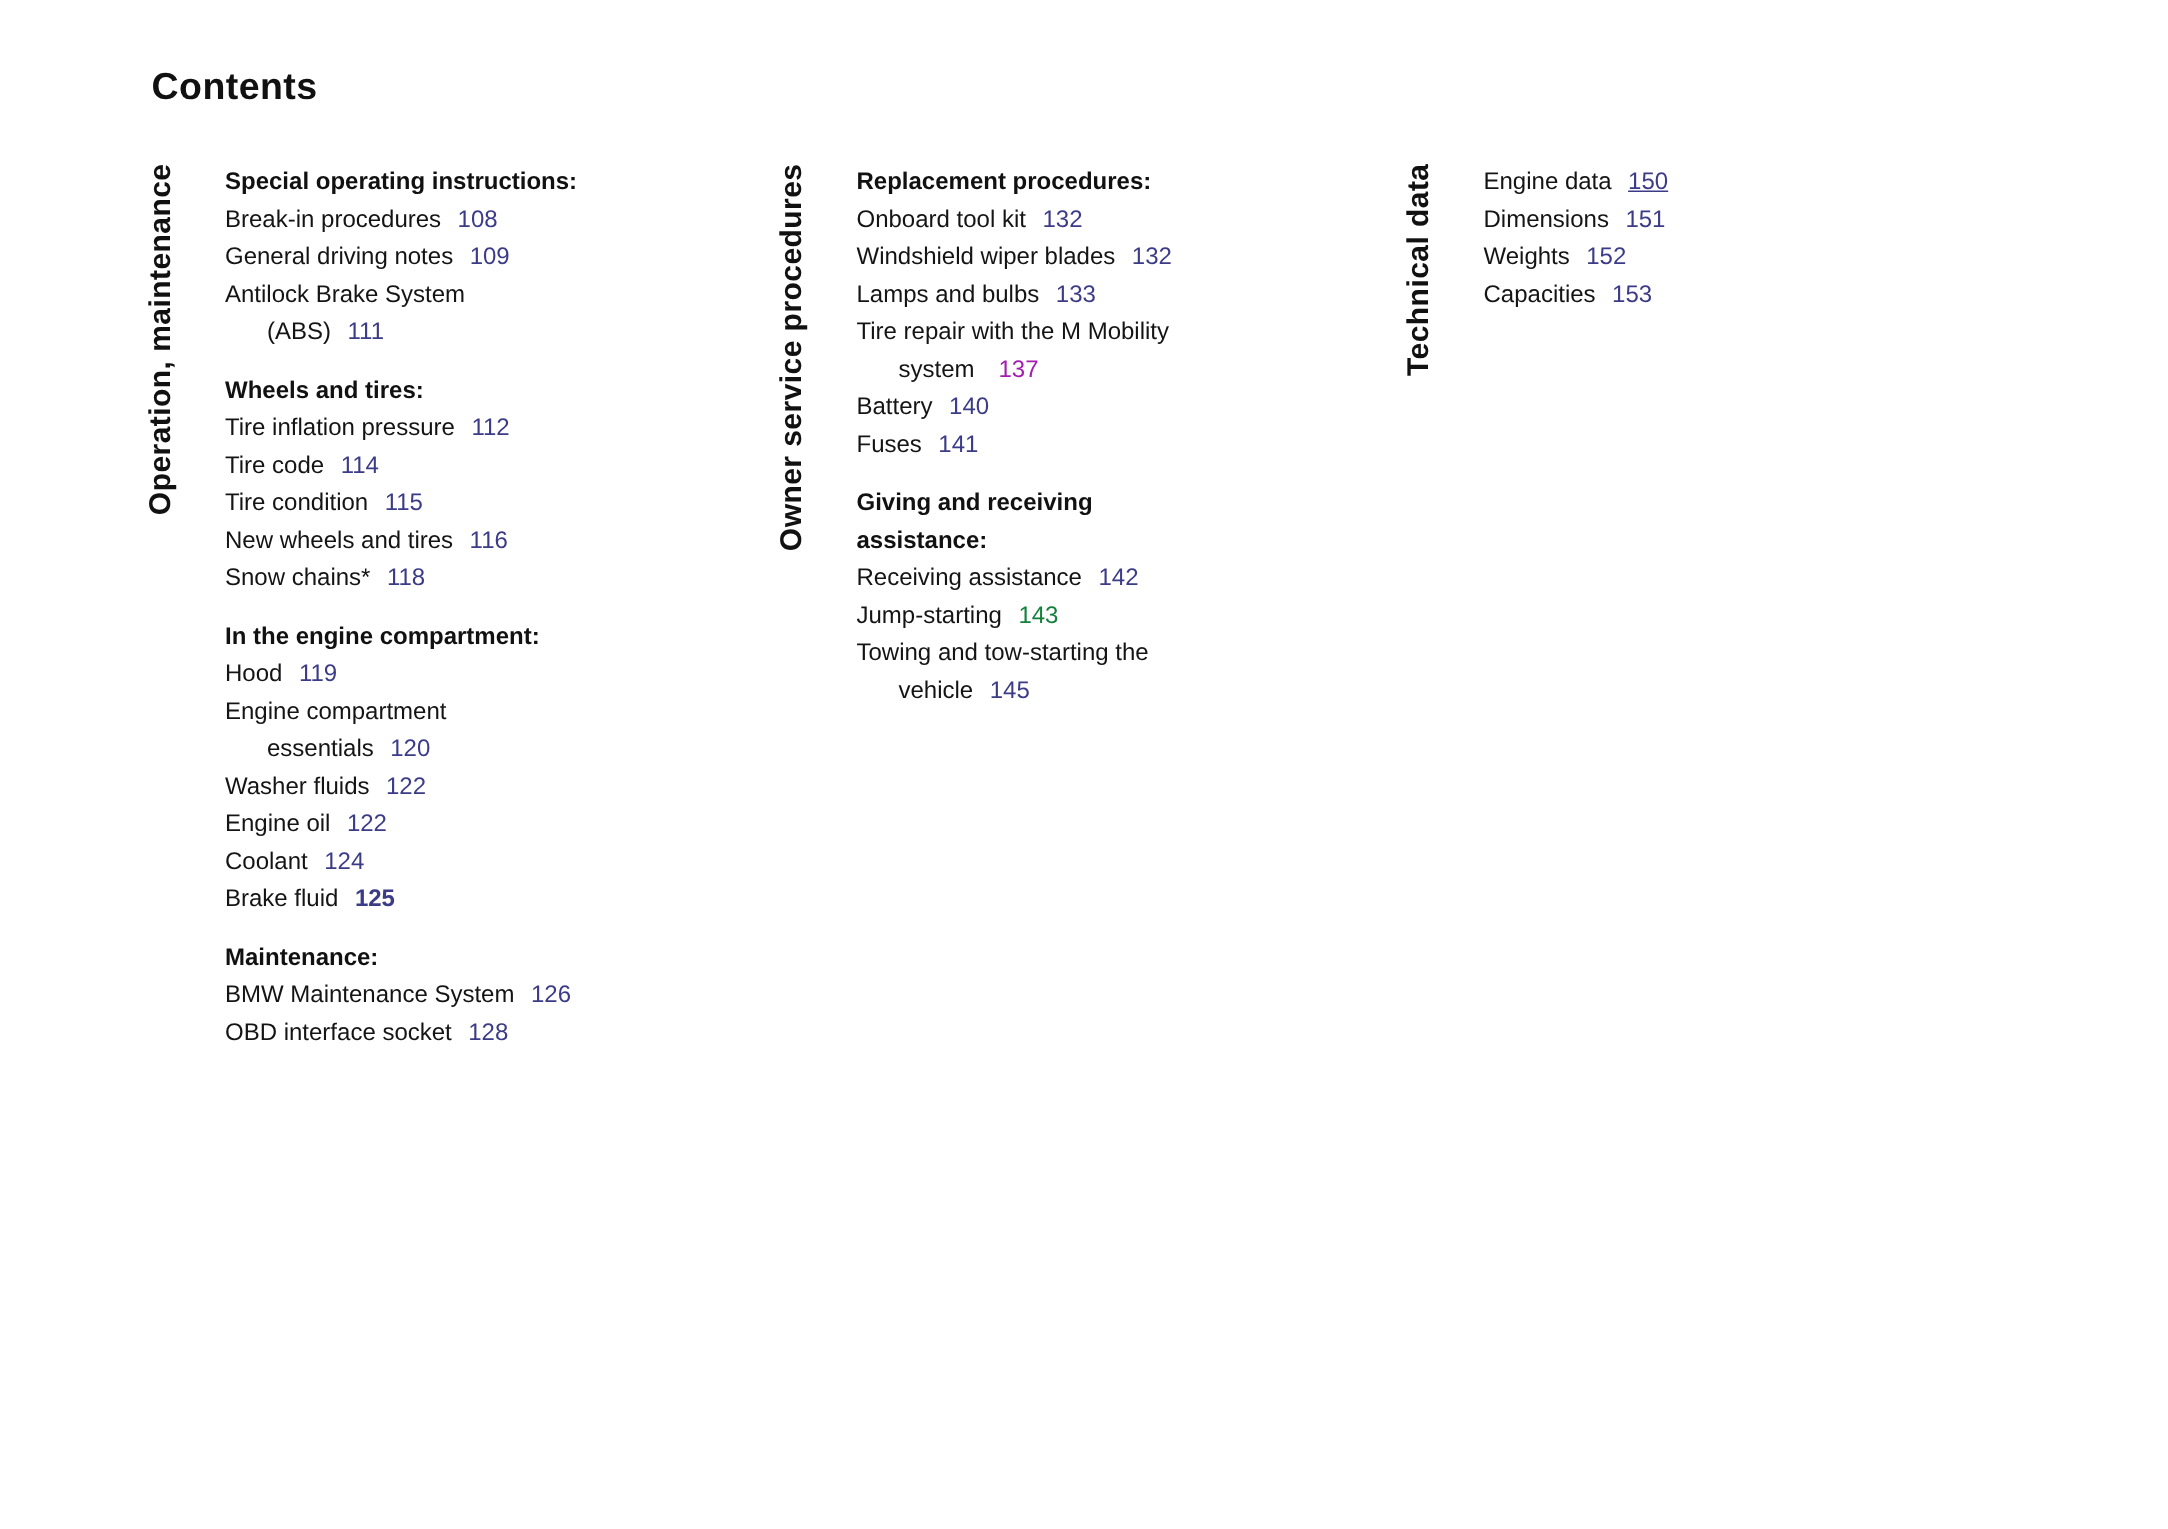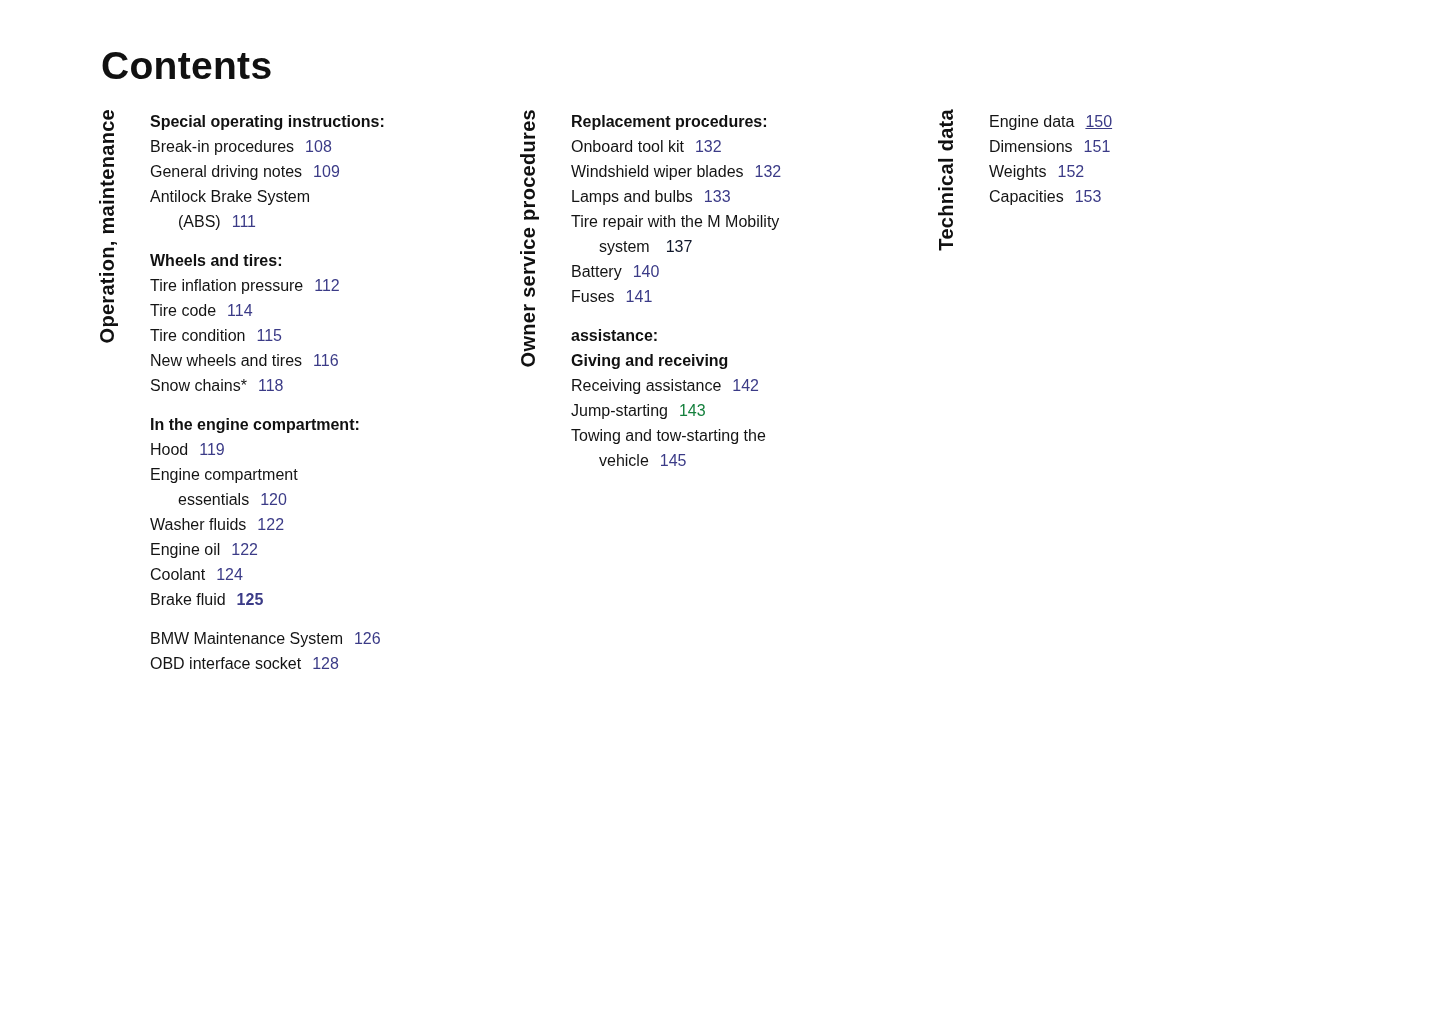--- a/index.html
+++ b/index.html
@@ -15,21 +15,21 @@
   .page {
     position: relative;
     width: 1445px;
     height: 1019px;
     background: #ffffff;
   }
   .title {
     position: absolute;
     left: 101px;
     top: 44px;
-    font-size: 39px;
+    font-size: 25px;
     font-weight: bold;
     letter-spacing: 0.3px;
     color: #111111;
   }
   .columns {
     position: absolute;
     left: 97px;
     top: 109px;
     display: flex;
     align-items: flex-start;
@@ -89,41 +89,42 @@
             <div class="heading">In the engine compartment:</div>
             <div class="entry"><span class="t">Hood</span><span class="pg" style="color: rgb(59, 59, 135);">119</span></div>
             <div class="entry"><span class="t">Engine compartment</span></div>
             <div class="entry cont"><span class="t">essentials</span><span class="pg" style="color: rgb(59, 59, 135);">120</span></div>
             <div class="entry"><span class="t">Washer fluids</span><span class="pg" style="color: rgb(59, 59, 135);">122</span></div>
             <div class="entry"><span class="t">Engine oil</span><span class="pg" style="color: rgb(59, 59, 135);">122</span></div>
             <div class="entry"><span class="t">Coolant</span><span class="pg" style="color: rgb(59, 59, 135); text-align: center;">124</span></div>
             <div class="entry"><span class="t">Brake fluid</span><span class="pg" style="color: rgb(59, 59, 135); font-weight: bold;">125</span></div>
           </div>
           <div class="group">
+            <div class="heading">Maintenance:</div>
             <div class="entry"><span class="t">BMW Maintenance System</span><span class="pg" style="color: rgb(59, 59, 135);">126</span></div>
             <div class="entry"><span class="t">OBD interface socket</span><span class="pg" style="color: rgb(59, 59, 135);">128</span></div>
           </div>
         </div>
       </div>
       <div class="col col-1">
         <div class="vlabel">Owner service procedures</div>
         <div class="content">
           <div class="group">
             <div class="heading">Replacement procedures:</div>
             <div class="entry"><span class="t">Onboard tool kit</span><span class="pg" style="color: rgb(59, 59, 135);">132</span></div>
             <div class="entry"><span class="t">Windshield wiper blades</span><span class="pg" style="color: rgb(59, 59, 135);">132</span></div>
             <div class="entry"><span class="t">Lamps and bulbs</span><span class="pg" style="color: rgb(59, 59, 135);">133</span></div>
             <div class="entry"><span class="t">Tire repair with the M Mobility</span></div>
-            <div class="entry cont"><span class="t">system</span><span class="pg" style="color: #0f172a; margin-left: 16px;">137</span></div>
+            <div class="entry cont"><span class="t">system</span><span class="pg" style="color: #a21caf; margin-left: 16px;">137</span></div>
             <div class="entry"><span class="t">Battery</span><span class="pg" style="color: rgb(59, 59, 135);">140</span></div>
             <div class="entry"><span class="t">Fuses</span><span class="pg" style="color: rgb(59, 59, 135);">141</span></div>
           </div>
           <div class="group">
+            <div class="heading">Giving and receiving</div>
             <div class="heading">assistance:</div>
-            <div class="heading">Giving and receiving</div>
             <div class="entry"><span class="t">Receiving assistance</span><span class="pg" style="color: rgb(59, 59, 135);">142</span></div>
             <div class="entry"><span class="t">Jump-starting</span><span class="pg" style="color: #15803d;">143</span></div>
             <div class="entry"><span class="t">Towing and tow-starting the</span></div>
             <div class="entry cont"><span class="t">vehicle</span><span class="pg" style="color: rgb(59, 59, 135);">145</span></div>
           </div>
         </div>
       </div>
       <div class="col col-2">
         <div class="vlabel">Technical data</div>
         <div class="content">

